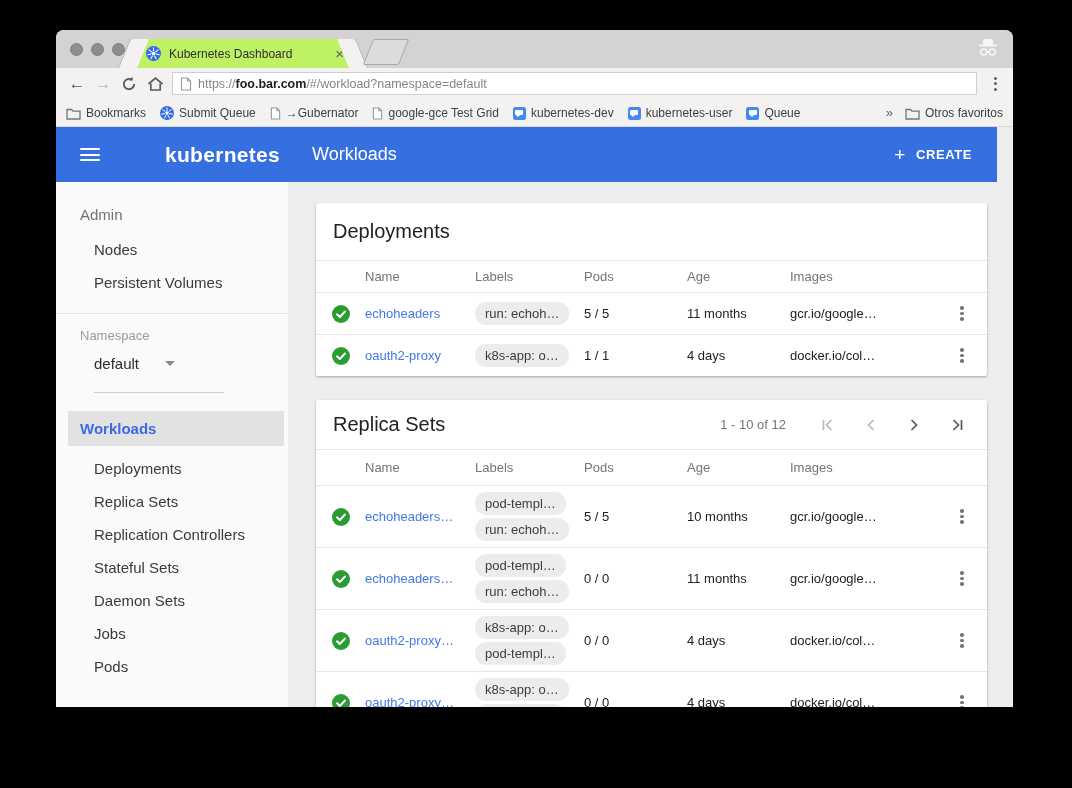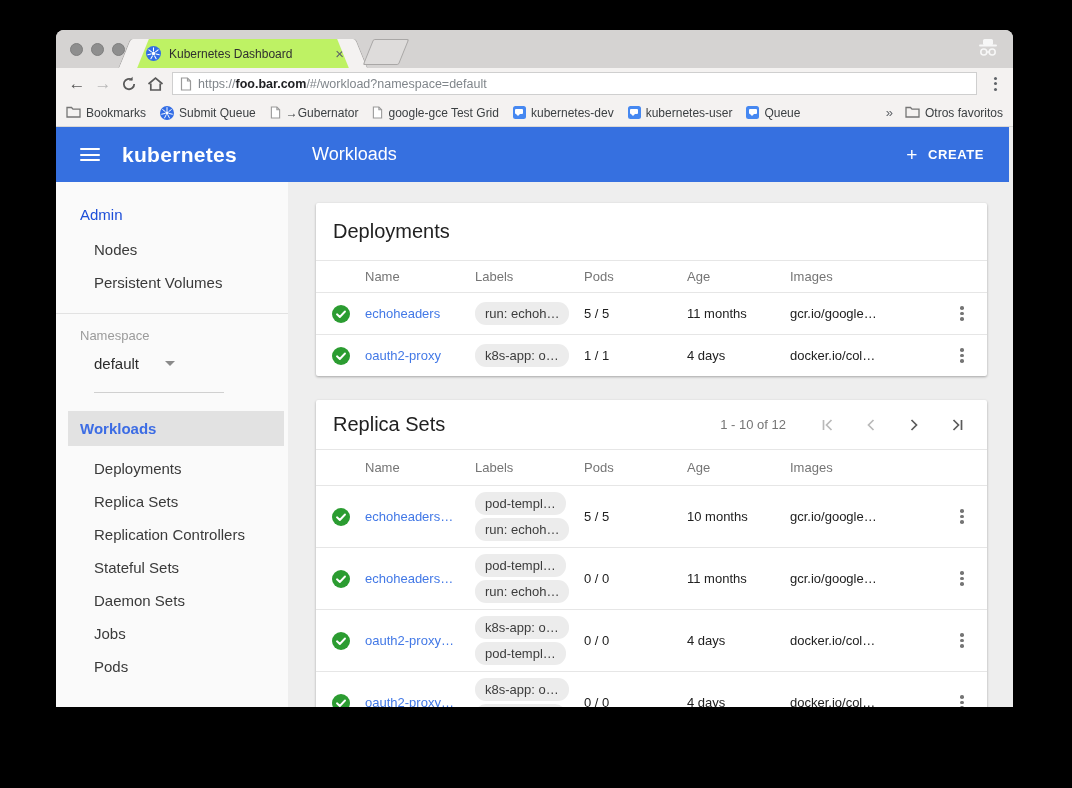--- a/index.html
+++ b/index.html
@@ -31,38 +31,38 @@
   .navbtn.back{margin-left:8px;}
   .navbtn.fwd{color:#b8b8b8;}
   .urlbar{flex:1;height:21px;margin:0 8px 0 4px;background:#fff;border:1px solid #cfcfcf;border-radius:0;display:flex;align-items:center;padding:0 7px;overflow:hidden;}
   .urltext{font-size:12.5px;white-space:nowrap;margin-left:6px;}
   .scheme,.path{color:#80868b;}
   .host{color:#202124;font-weight:bold;}
   .menu-dots{width:20px;height:20px;margin-right:8px;display:flex;flex-direction:column;align-items:center;justify-content:center;gap:2.5px;}
   .menu-dots i{width:3px;height:3px;border-radius:50%;background:#5f6368;}
   
   .bookmarks{position:absolute;left:0;top:69px;right:0;height:28px;background:#f4f2f1;border-bottom:1px solid #dad8d7;display:flex;align-items:center;padding:0 10px;box-sizing:border-box;gap:14px;}
-  .bm{display:flex;align-items:flex-start;gap:5px;font-size:12px;color:#3c4043;white-space:nowrap;}
+  .bm{display:flex;align-items:flex-end;gap:5px;font-size:12px;color:#3c4043;white-space:nowrap;}
   .bm-right{margin-left:auto;display:flex;align-items:center;gap:12px;}
   .chev{font-size:13px;color:#5f6368;}
   .chat-ic{width:13px;height:13px;border-radius:2.5px;background:#4688f1;position:relative;}
   .chat-ic::before{content:"";position:absolute;left:2.5px;top:3px;width:8px;height:5px;background:#fff;border-radius:1px;}
   .chat-ic::after{content:"";position:absolute;left:3.5px;top:8px;border:2px solid transparent;border-top-color:#fff;}
   
-  .appheader{position:absolute;left:0;top:97px;right:4px;height:55px;background:#3670e0;display:flex;align-items:center;color:#fff;}
+  .appheader{position:absolute;left:0;top:97px;right:16px;height:55px;background:#3670e0;display:flex;align-items:center;color:#fff;gap:43px;}
   .hamburger{width:20px;margin-left:24px;display:flex;flex-direction:column;gap:3.5px;}
   .hamburger i{height:2px;background:#fff;border-radius:1px;}
   .brand{font-size:21px;font-weight:bold;letter-spacing:.3px;margin-left:22px;}
   .page-title{font-size:18px;position:absolute;left:256px;}
   .create-btn{position:absolute;right:25px;display:flex;align-items:center;gap:10px;font-size:13px;font-weight:bold;letter-spacing:.6px;}
   .create-plus{font-size:19px;font-weight:normal;}
   
   .content{position:absolute;left:0;top:152px;right:0;bottom:0;}
   .sidebar{position:absolute;left:0;top:0;width:232px;height:100%;background:#fafafa;font-size:15px;color:#3a3a3a;}
-  .side-admin{padding:24px 0 10px 24px;color:#1d4ed8;}
+  .side-admin{padding:24px 0 10px 24px;color:#737373;}
   .side-item{padding:8px 0 8px 38px;cursor:default;}
   .side-div{border:none;border-top:1px solid #e2e2e2;margin:14px 0 0 0;}
   .ns-label{margin-top:14px;padding-left:24px;font-size:13px;color:#9b9b9b;}
   .ns-select{margin:12px 0 0 38px;width:130px;border-bottom:1px solid #d0d0d0;padding-bottom:20px;display:flex;align-items:center;}
   .ns-value{font-size:15px;color:#2b2b2b;}
   .caret{margin-left:26px;width:0;height:0;border-left:5px solid transparent;border-right:5px solid transparent;border-top:5px solid #8a8a8a;}
   .side-selected{margin-top:18px;background:#e2e2e2;margin-left:12px;margin-right:4px;padding:9px 0 9px 12px;color:#3c6ce4;font-weight:bold;}
   .side-list{margin-top:6px;}
   
   .main{position:absolute;left:232px;top:0;right:0;height:100%;overflow:hidden;background:#eee;padding:21px 26px 0 28px;box-sizing:border-box;}

